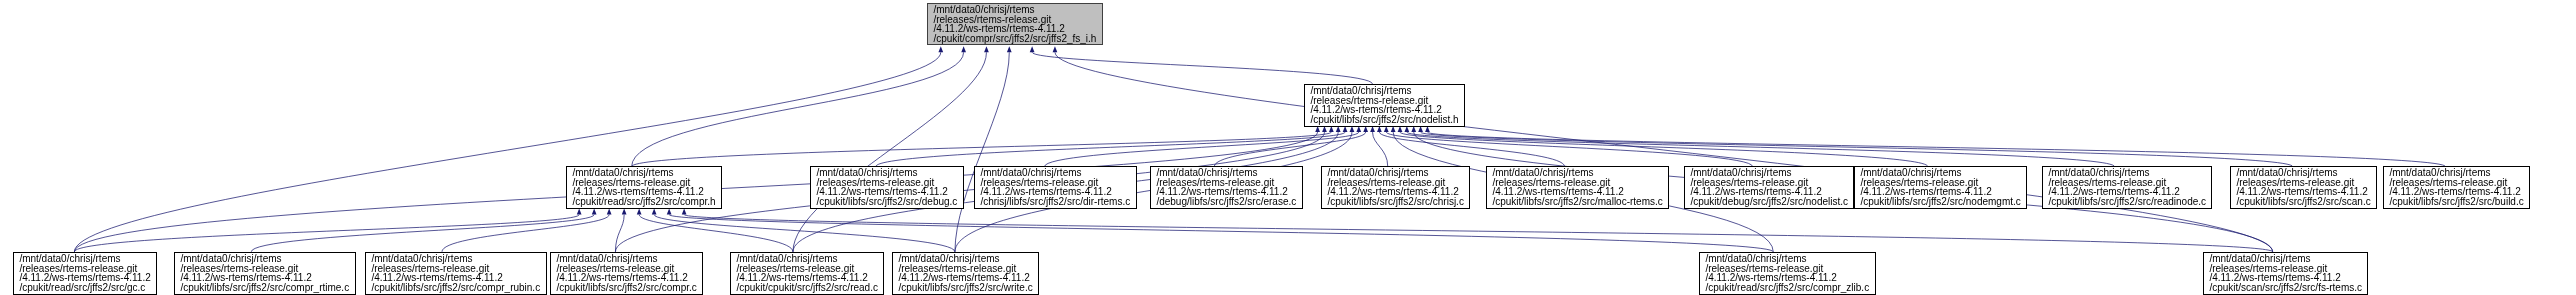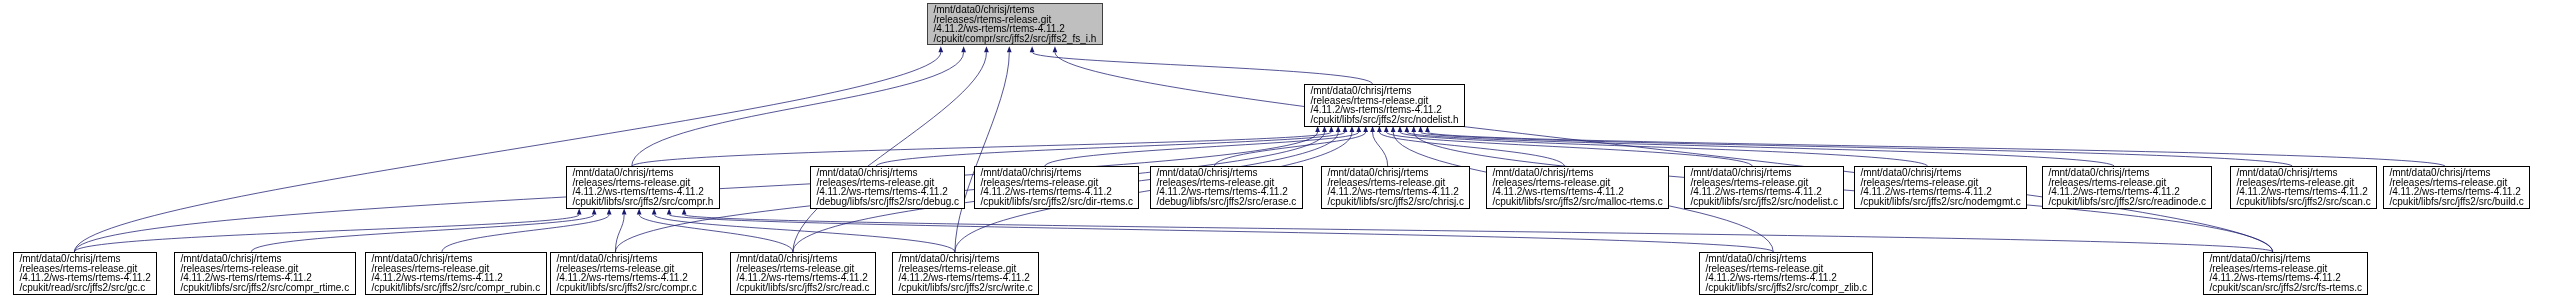--- a/index.html
+++ b/index.html
@@ -101,33 +101,33 @@
     <div class="node" style="left: 1304px; top: 84px;">
       <div class="ln">/mnt/data0/chrisj/rtems</div>
       <div class="ln">/releases/rtems-release.git</div>
       <div class="ln">/4.11.2/ws-rtems/rtems-4.11.2</div>
       <div class="ln">/cpukit/libfs/src/jffs2/src/nodelist.h</div>
     </div>
     <div class="node" style="left: 566px; top: 166px;">
       <div class="ln">/mnt/data0/chrisj/rtems</div>
       <div class="ln">/releases/rtems-release.git</div>
       <div class="ln">/4.11.2/ws-rtems/rtems-4.11.2</div>
-      <div class="ln">/cpukit/libfs/src/jffs2/src/compr.h</div>
+      <div class="ln">/cpukit/read/src/jffs2/src/compr.h</div>
     </div>
     <div class="node" style="left: 810px; top: 166px;">
       <div class="ln">/mnt/data0/chrisj/rtems</div>
       <div class="ln">/releases/rtems-release.git</div>
       <div class="ln">/4.11.2/ws-rtems/rtems-4.11.2</div>
-      <div class="ln">/debug/libfs/src/jffs2/src/debug.c</div>
+      <div class="ln">/cpukit/libfs/src/jffs2/src/debug.c</div>
     </div>
     <div class="node" style="left: 974px; top: 166px;">
       <div class="ln">/mnt/data0/chrisj/rtems</div>
       <div class="ln">/releases/rtems-release.git</div>
       <div class="ln">/4.11.2/ws-rtems/rtems-4.11.2</div>
-      <div class="ln">/cpukit/libfs/src/jffs2/src/dir-rtems.c</div>
+      <div class="ln">/chrisj/libfs/src/jffs2/src/dir-rtems.c</div>
     </div>
     <div class="node" style="left: 1150px; top: 166px;">
       <div class="ln">/mnt/data0/chrisj/rtems</div>
       <div class="ln">/releases/rtems-release.git</div>
       <div class="ln">/4.11.2/ws-rtems/rtems-4.11.2</div>
       <div class="ln">/debug/libfs/src/jffs2/src/erase.c</div>
     </div>
     <div class="node" style="left: 1321px; top: 166px;">
       <div class="ln">/mnt/data0/chrisj/rtems</div>
       <div class="ln">/releases/rtems-release.git</div>
@@ -137,21 +137,21 @@
     <div class="node" style="left: 1486px; top: 166px;">
       <div class="ln">/mnt/data0/chrisj/rtems</div>
       <div class="ln">/releases/rtems-release.git</div>
       <div class="ln">/4.11.2/ws-rtems/rtems-4.11.2</div>
       <div class="ln">/cpukit/libfs/src/jffs2/src/malloc-rtems.c</div>
     </div>
     <div class="node" style="left: 1684px; top: 166px;">
       <div class="ln">/mnt/data0/chrisj/rtems</div>
       <div class="ln">/releases/rtems-release.git</div>
       <div class="ln">/4.11.2/ws-rtems/rtems-4.11.2</div>
-      <div class="ln">/cpukit/libfs/src/jffs2/src/nodelist.c</div>
+      <div class="ln">/cpukit/debug/src/jffs2/src/nodelist.c</div>
     </div>
     <div class="node" style="left: 1854px; top: 166px;">
       <div class="ln">/mnt/data0/chrisj/rtems</div>
       <div class="ln">/releases/rtems-release.git</div>
       <div class="ln">/4.11.2/ws-rtems/rtems-4.11.2</div>
       <div class="ln">/cpukit/libfs/src/jffs2/src/nodemgmt.c</div>
     </div>
     <div class="node" style="left: 2042px; top: 166px;">
       <div class="ln">/mnt/data0/chrisj/rtems</div>
       <div class="ln">/releases/rtems-release.git</div>
@@ -191,33 +191,33 @@
     <div class="node" style="left: 550px; top: 252px;">
       <div class="ln">/mnt/data0/chrisj/rtems</div>
       <div class="ln">/releases/rtems-release.git</div>
       <div class="ln">/4.11.2/ws-rtems/rtems-4.11.2</div>
       <div class="ln">/cpukit/libfs/src/jffs2/src/compr.c</div>
     </div>
     <div class="node" style="left: 730px; top: 252px;">
       <div class="ln">/mnt/data0/chrisj/rtems</div>
       <div class="ln">/releases/rtems-release.git</div>
       <div class="ln">/4.11.2/ws-rtems/rtems-4.11.2</div>
-      <div class="ln">/cpukit/libfs/src/jffs2/src/read.c</div>
+      <div class="ln">/cpukit/cpukit/src/jffs2/src/read.c</div>
     </div>
     <div class="node" style="left: 892px; top: 252px;">
       <div class="ln">/mnt/data0/chrisj/rtems</div>
       <div class="ln">/releases/rtems-release.git</div>
       <div class="ln">/4.11.2/ws-rtems/rtems-4.11.2</div>
       <div class="ln">/cpukit/libfs/src/jffs2/src/write.c</div>
     </div>
     <div class="node" style="left: 1699px; top: 252px;">
       <div class="ln">/mnt/data0/chrisj/rtems</div>
       <div class="ln">/releases/rtems-release.git</div>
       <div class="ln">/4.11.2/ws-rtems/rtems-4.11.2</div>
-      <div class="ln">/cpukit/libfs/src/jffs2/src/compr_zlib.c</div>
+      <div class="ln">/cpukit/read/src/jffs2/src/compr_zlib.c</div>
     </div>
     <div class="node" style="left: 2203px; top: 252px;">
       <div class="ln">/mnt/data0/chrisj/rtems</div>
       <div class="ln">/releases/rtems-release.git</div>
       <div class="ln">/4.11.2/ws-rtems/rtems-4.11.2</div>
       <div class="ln">/cpukit/scan/src/jffs2/src/fs-rtems.c</div>
     </div>
   </div>
 
 

